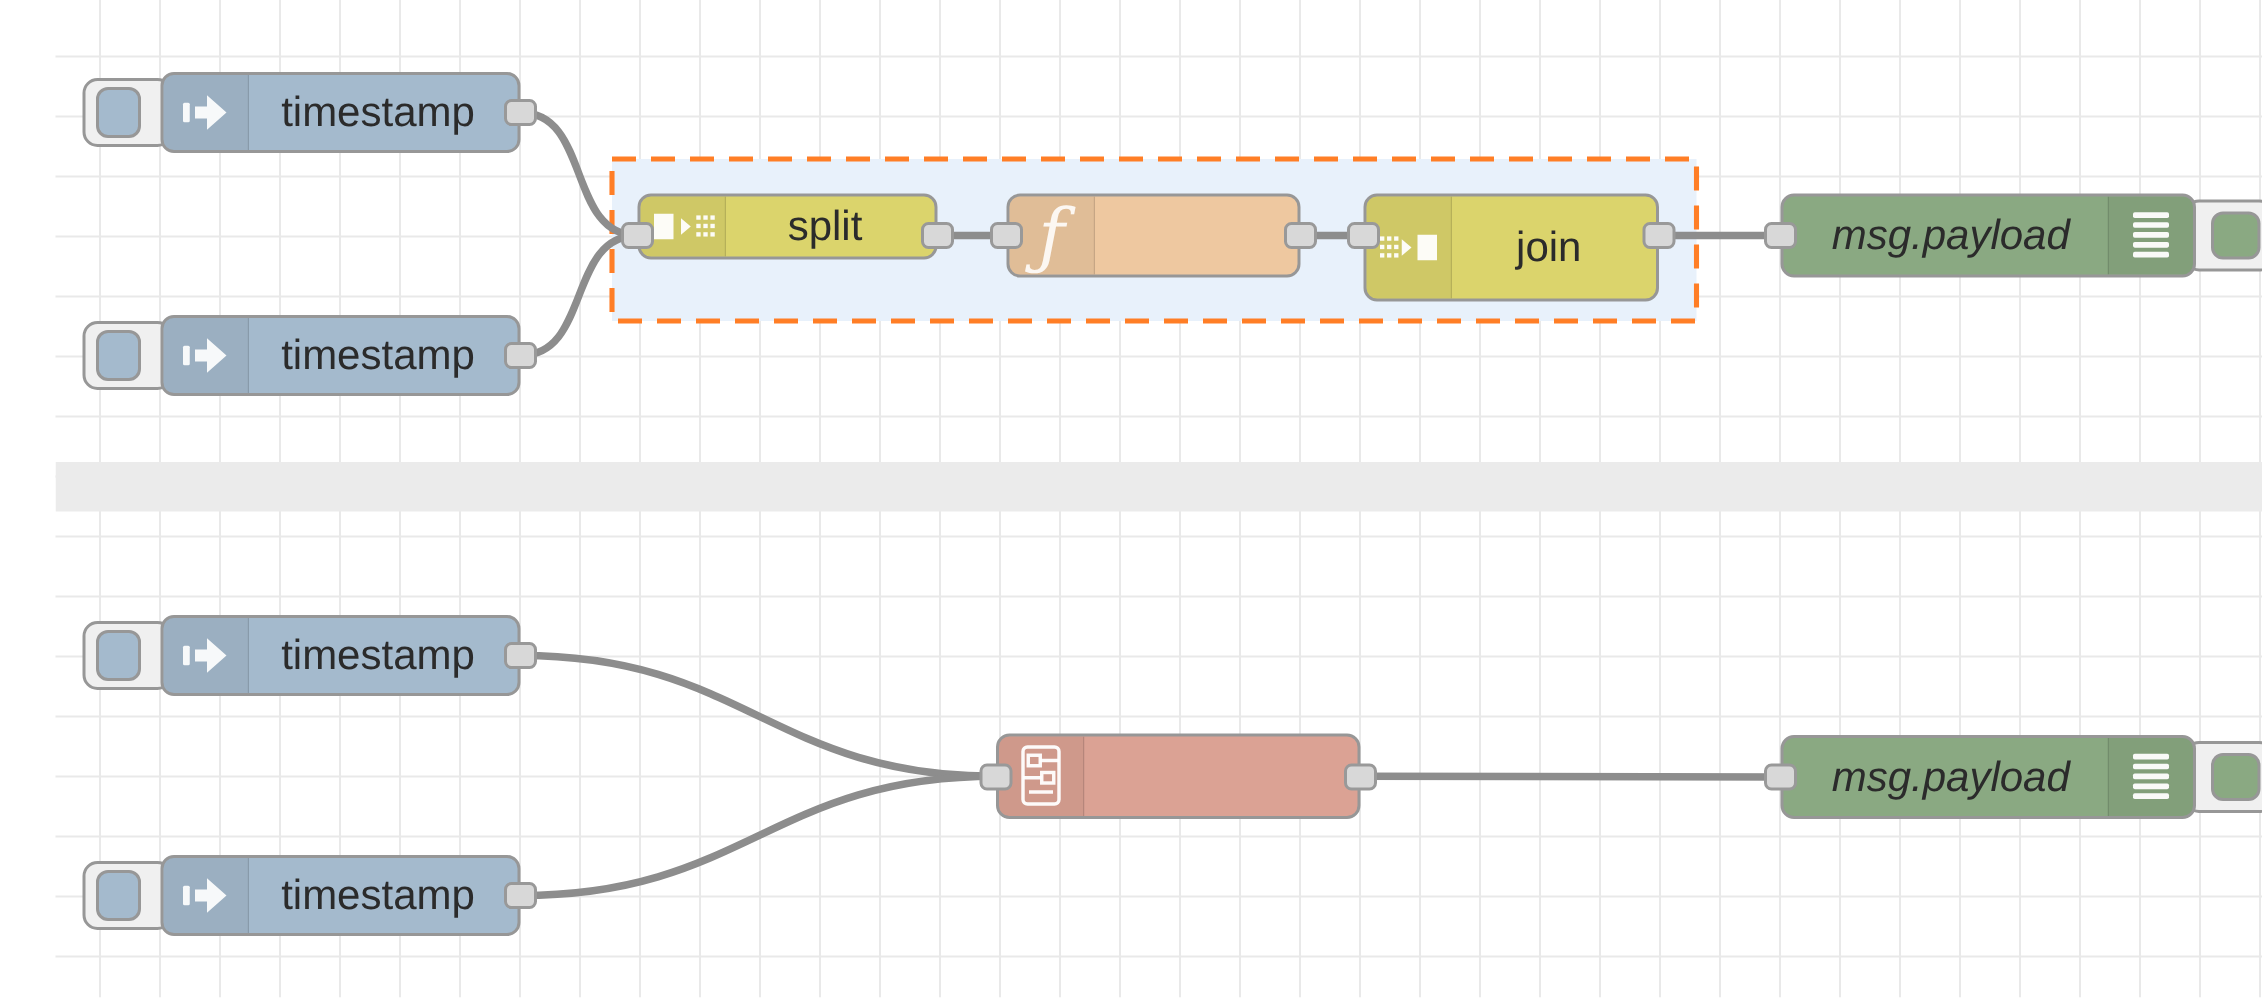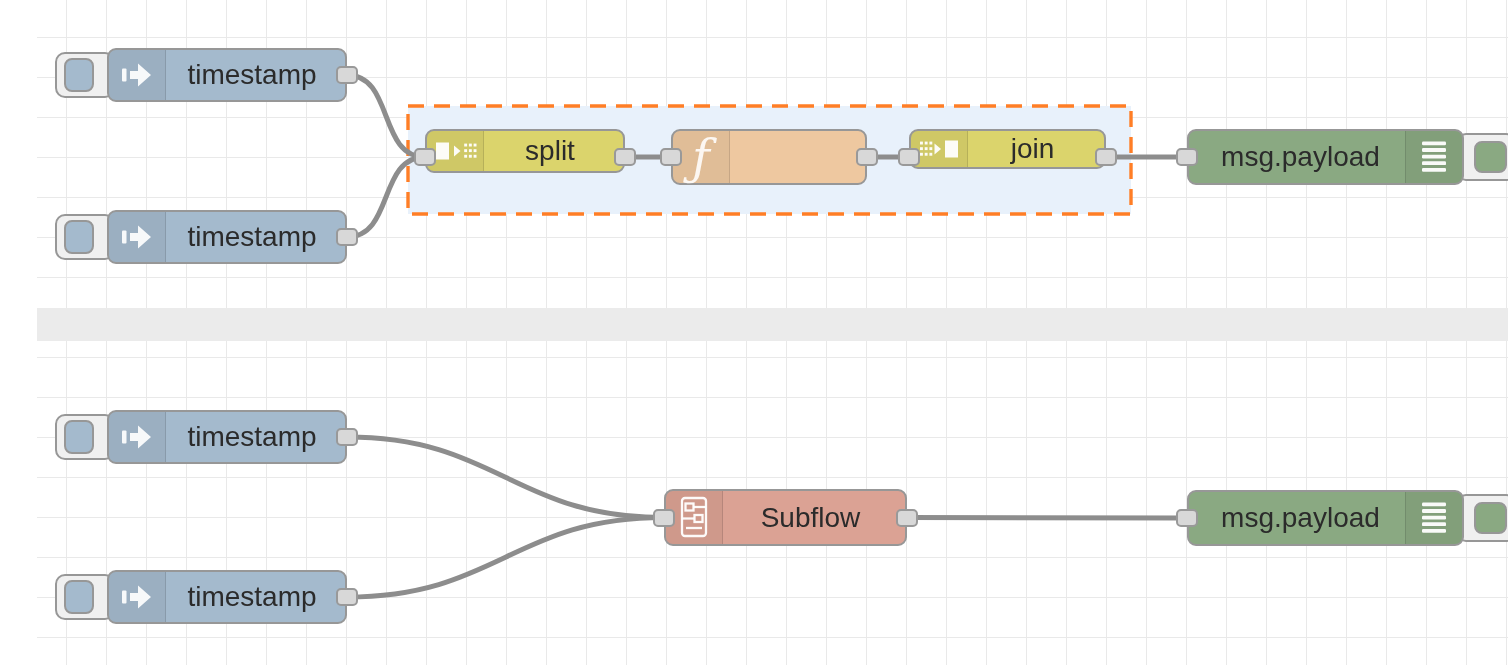--- a/index.html
+++ b/index.html
@@ -31,21 +31,21 @@
   }
   .icon-strip.left{left:0;border-right:1.5px solid rgba(0,0,0,0.12);border-radius:7px 0 0 7px;}
   .icon-strip.right{right:0;border-left:1.5px solid rgba(0,0,0,0.12);border-radius:0 7px 7px 0;}
   .node-label{
     position:absolute;top:0;bottom:0;
     display:flex;align-items:center;justify-content:center;
     font-size:28px;color:var(--label,#2b2b2b);
     white-space:nowrap;
   }
   .node-label.icon-left{left:56px;right:6px;}
-  .node-label.icon-right{left:6px;right:56px;}
+  .node-label.icon-right{left:6px;right:56px;font-style:italic;}
   .port{
     position:absolute;width:22px;height:18px;
     background:var(--port-fill,#d8d8d8);
     border:2px solid var(--port-border,#999);
     border-radius:5px;box-sizing:border-box;
   }
   .btn-outer{
     position:absolute;background:#f0f0f0;
     border:2px solid var(--node-border,#999);
     border-radius:10px;box-sizing:border-box;
@@ -130,21 +130,21 @@
     <div class="port" style="left: 377px; top: 148px; width: 22px; height: 18px; position: absolute;"></div>
     <div class="port" style="left: 577px; top: 148px; width: 22px; height: 18px; position: absolute;"></div>
     <div class="node" style="left: 634px; top: 129px; width: 196px; height: 56px; position: absolute; background: rgb(238, 200, 160);">
       <div class="icon-strip left">
         <span class="fn-glyph">ƒ</span>
       </div>
       <span class="node-label icon-left"></span>
     </div>
     <div class="port" style="left: 623px; top: 148px; width: 22px; height: 18px; position: absolute;"></div>
     <div class="port" style="left: 819px; top: 148px; width: 22px; height: 18px; position: absolute;"></div>
-    <div class="node" style="left: 872px; top: 129px; width: 197px; height: 40px; position: absolute; background: rgb(219, 212, 108);">
+    <div class="node" style="left: 872px; top: 129px; width: 197px; height: 72px; position: absolute; background: rgb(219, 212, 108);">
       <div class="icon-strip left">
         <svg width="44" height="40" viewBox="0 0 44 40">
      <g fill="rgba(255,255,255,0.95)">
        <g>
               <rect x="3" y="12.6" width="2.9" height="2.9"></rect>
               <rect x="7.7" y="12.6" width="2.9" height="2.9"></rect>
               <rect x="12.4" y="12.6" width="2.9" height="2.9"></rect>
               <rect x="3" y="18.2" width="2.9" height="2.9"></rect>
               <rect x="7.7" y="18.2" width="2.9" height="2.9"></rect>
               <rect x="12.4" y="18.2" width="2.9" height="2.9"></rect>
@@ -212,21 +212,20 @@
      <g fill="none" stroke="rgba(255,255,255,0.95)" stroke-width="2.3">
        <rect x="7" y="3" width="24" height="38" rx="3"></rect>
        <rect x="10.5" y="8.5" width="8" height="7"></rect>
        <line x1="18.5" y1="12" x2="31" y2="12"></line>
        <line x1="7" y1="23.5" x2="19.5" y2="23.5"></line>
        <rect x="19.5" y="20" width="8" height="7"></rect>
        <line x1="11" y1="33" x2="27" y2="33"></line>
      </g>
         </svg>
       </div>
-      <span class="node-label icon-left">Subflow</span>
     </div>
     <div class="port" style="left: 616px; top: 508.5px; width: 22px; height: 18px; position: absolute;"></div>
     <div class="port" style="left: 859px; top: 508.5px; width: 22px; height: 18px; position: absolute;"></div>
     <div class="btn-outer" style="left: 1419px; top: 494px; width: 60px; height: 48px; position: absolute;"></div>
     <div class="btn-inner" style="left: 1437px; top: 502px; width: 33px; height: 32px; position: absolute; background: rgb(138, 169, 130);"></div>
     <div class="node" style="left: 1150px; top: 490px; width: 277px; height: 56px; position: absolute; background: rgb(138, 169, 130);">
       <div class="icon-strip right">
         <svg width="30" height="37" viewBox="0 0 30 37">
      <g fill="rgba(255,255,255,0.95)">
        <rect x="3" y="2.5" width="24" height="3.8" rx="1.2"></rect>

